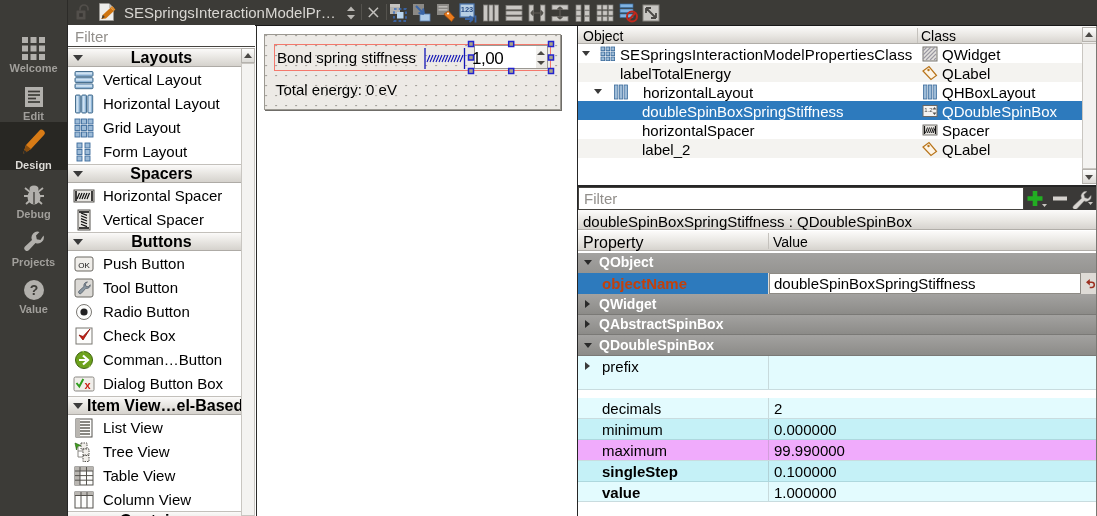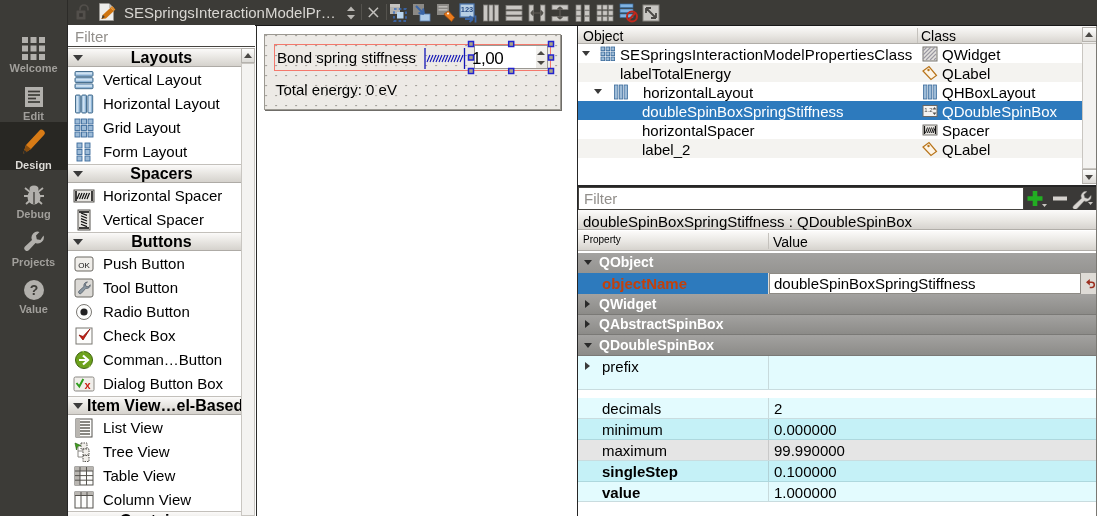--- a/index.html
+++ b/index.html
@@ -510,21 +510,21 @@
 <svg class="abs" style="left:1025px;top:189px" width="70" height="20" viewBox="0 0 70 20">
  <path d="M10 2 v15 M2.5 9.5 h15" stroke="#22ad22" stroke-width="4.6"></path>
  <path d="M17 15 l5 0 l-2.5 3 z" fill="#c9c6c2"></path>
  <path d="M28 9.5 h14" stroke="#d5d2ce" stroke-width="4"></path>
  <path d="M62 2.5 a4.8 4.8 0 0 0 -5.4 6.8 l-8 7.5 a2.1 2.1 0 0 0 3.1 3.1 l7.5 -8 a4.8 4.8 0 0 0 6.8 -5.4 l-3 3.2 l-3.2 -1 l-1 -3.2 z" fill="#d9d6d2" stroke="#8a8884" stroke-width=".5"></path>
  <path d="M63 13 l5 0 l-2.5 3 z" fill="#c9c6c2"></path>
 </svg>
 <div class="abs hdrgrad" style="left:578px;top:210px;width:519px;height:20px;border-bottom:1px solid #b1aea9"></div>
 <div class="abs" style="left:583px;top:213px;font-size:15px">doubleSpinBoxSpringStiffness : QDoubleSpinBox</div>
 <div class="abs hdrgrad" style="left:578px;top:231px;width:519px;height:20px;border-bottom:1px solid #b1aea9"></div>
-<div class="abs" style="left:583px;top:234px;font-size:10px">Property</div>
+<div class="abs" style="left:583px;top:234px;font-size:16px">Property</div>
 <div class="abs" style="left:773px;top:234px;font-size:14px">Value</div>
 <div class="abs" style="left:768px;top:233px;width:1px;height:16px;background:#c5c2bd"></div>
 <div id="proprows" class="abs" style="left:578px;top:253px;width:519px;height:263px">
  <div class="psec" style="top:0;height:34px">
       <span class="trirow" style="left:6px;top:7px;border-top-color:#2a2a2a"></span>
       <span style="position:absolute;left:21px;top:1px">QObject</span>
     </div>
  <div class="prow" style="top:20px;height:21px">
    <div class="abs" style="left:0;top:0;width:190px;height:21px;background:#2d7abd"></div>
    <span class="pname" style="color:#c2410c;font-weight:bold">objectName</span>
@@ -556,21 +556,21 @@
  <div class="prow" style="top:145px;height:21px;background:#e3fbfe;border-bottom:1px solid #c9dcdf">
       <span class="pname">decimals</span>
       <span class="pval">2</span>
       <div class="colsep"></div>
     </div>
  <div class="prow" style="top:166px;height:21px;background:#c5f1f7;border-bottom:1px solid #aed8de">
       <span class="pname">minimum</span>
       <span class="pval">0.000000</span>
       <div class="colsep"></div>
     </div>
- <div class="prow" style="top:187px;height:21px;background:#e5e5e5;border-bottom:1px solid #c9dcdf">
+ <div class="prow" style="top:187px;height:21px;background:#f0abfc;border-bottom:1px solid #c9dcdf">
       <span class="pname">maximum</span>
       <span class="pval">99.990000</span>
       <div class="colsep"></div>
     </div>
  <div class="prow" style="top:208px;height:21px;background:#c5f1f7;border-bottom:1px solid #aed8de">
       <span class="pname" style="font-weight:bold">singleStep</span>
       <span class="pval">0.100000</span>
       <div class="colsep"></div>
     </div>
  <div class="prow" style="top:229px;height:20px;background:#e3fbfe;border-bottom:1px solid #c9dcdf">

